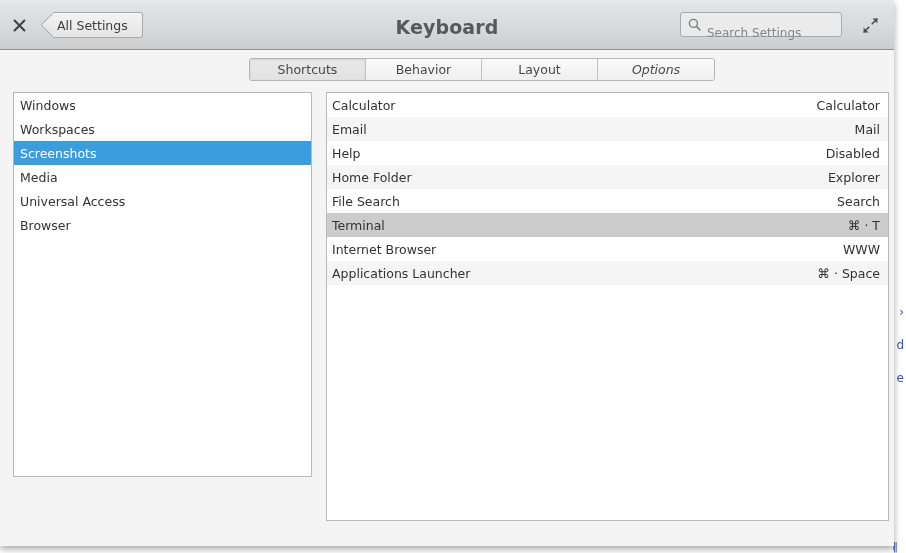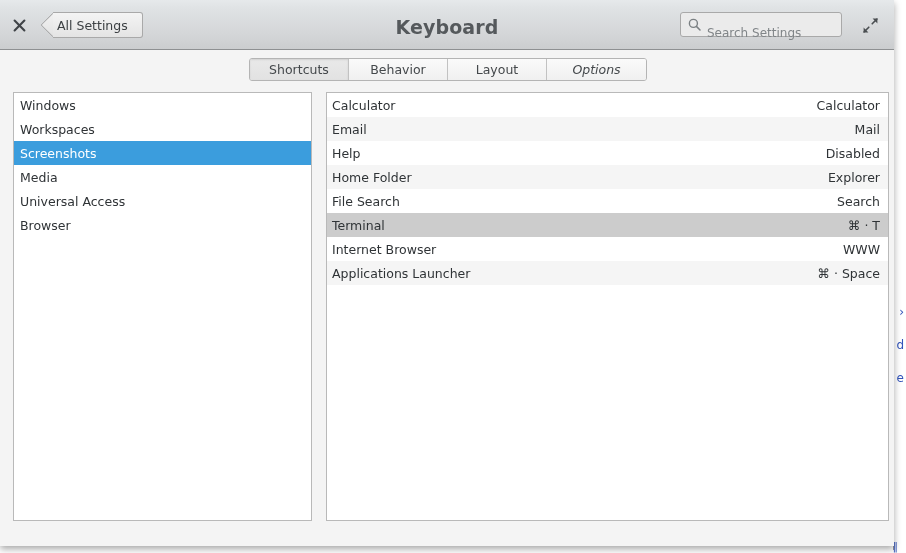--- a/index.html
+++ b/index.html
@@ -164,21 +164,21 @@
     position: absolute;
     left: 249px; top: 58px;
     height: 23px;
     display: flex;
     border: 1px solid #b4b4b4;
     border-radius: 3px;
     overflow: hidden;
     box-sizing: border-box;
   }
   .tab {
-    width: 99px;
+    width: 116px;
     height: 100%;
     display: flex;
     align-items: center;
     justify-content: center;
     font-size: 12.5px;
     color: #44484b;
     background: linear-gradient(to bottom, #fafafa, #f0f0f0);
     border-right: 1px solid #c2c2c2;
     box-sizing: border-box;
     cursor: pointer;
@@ -187,21 +187,21 @@
   .tab:last-child { border-right: none; font-style: italic; }
   .tab.active {
     background: linear-gradient(to bottom, #e9e9e9, #e2e2e2);
     box-shadow: inset 0 1px 2px rgba(0,0,0,0.10);
   }
 
   
   #left-pane {
     position: absolute;
     left: 13px; top: 92px;
-    width: 299px; height: 429px;
+    width: 299px; height: 385px;
     background: #ffffff;
     border: 1px solid #b9b9b9;
     box-sizing: border-box;
     overflow: hidden;
   }
   .cat-row {
     height: 24px;
     display: flex;
     align-items: center;
     padding-left: 6px;

